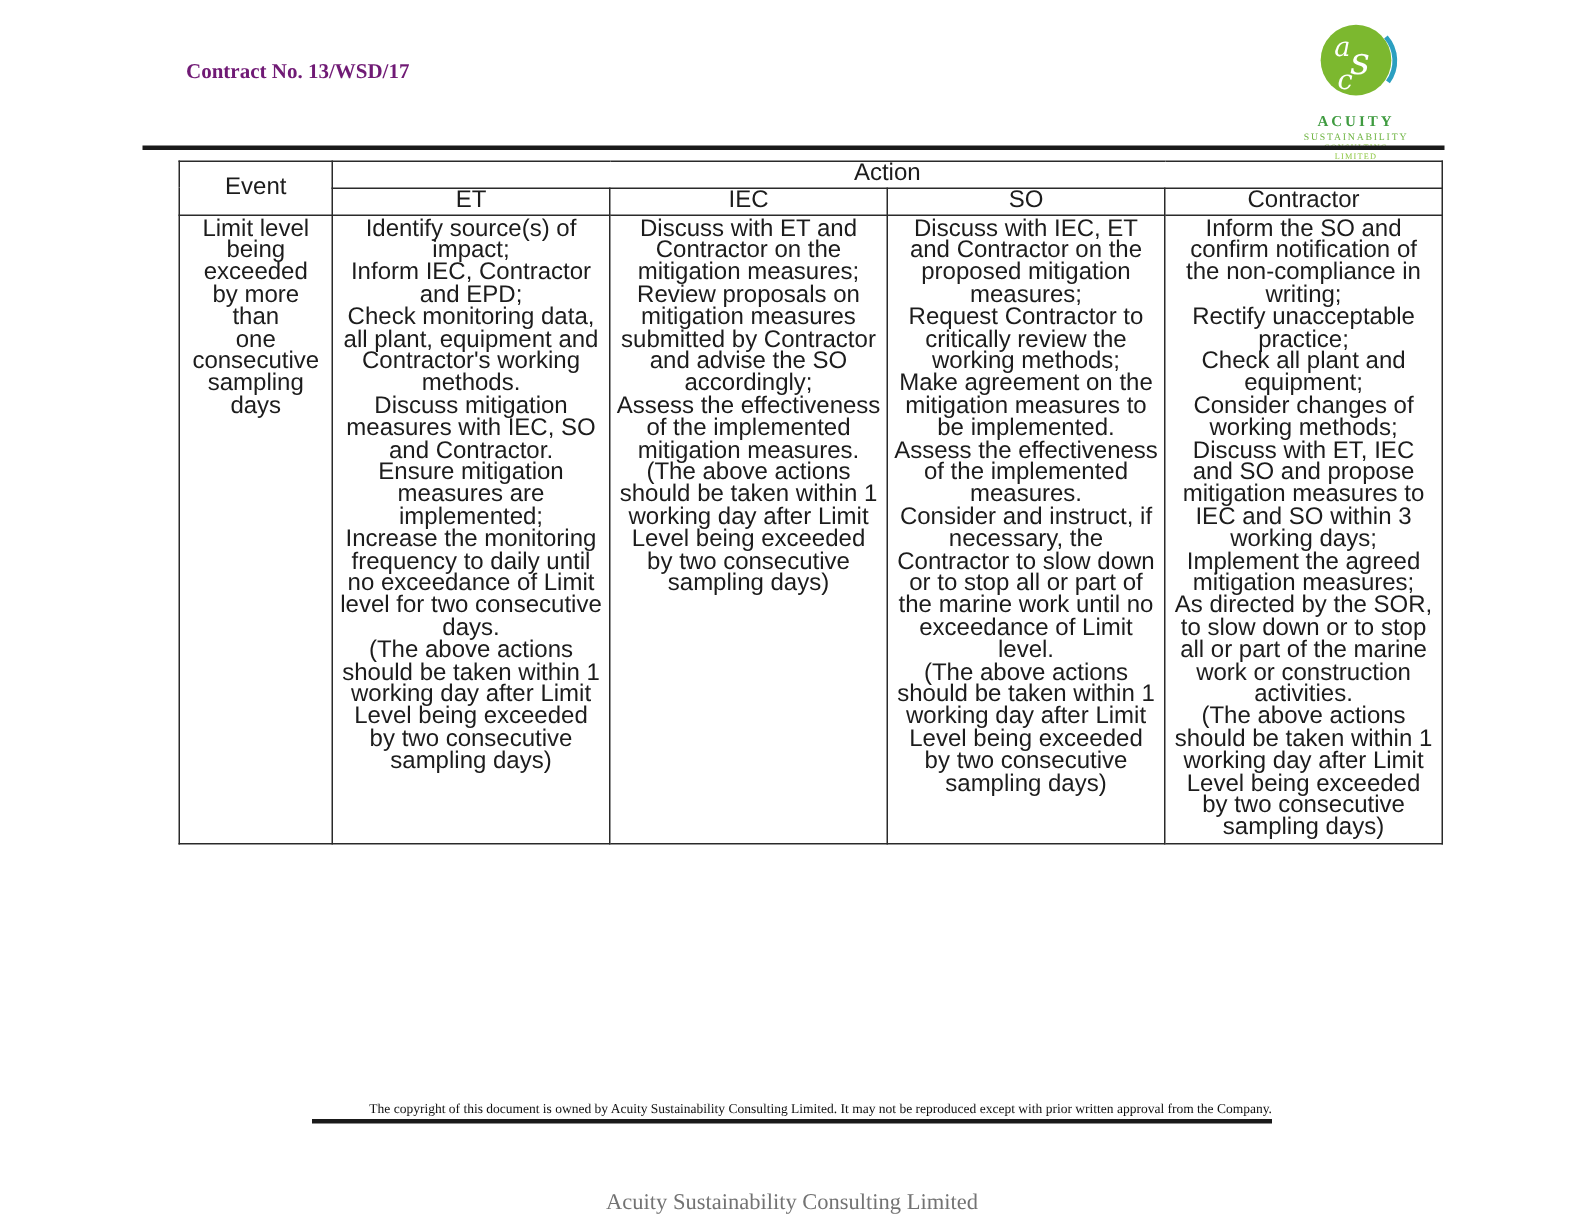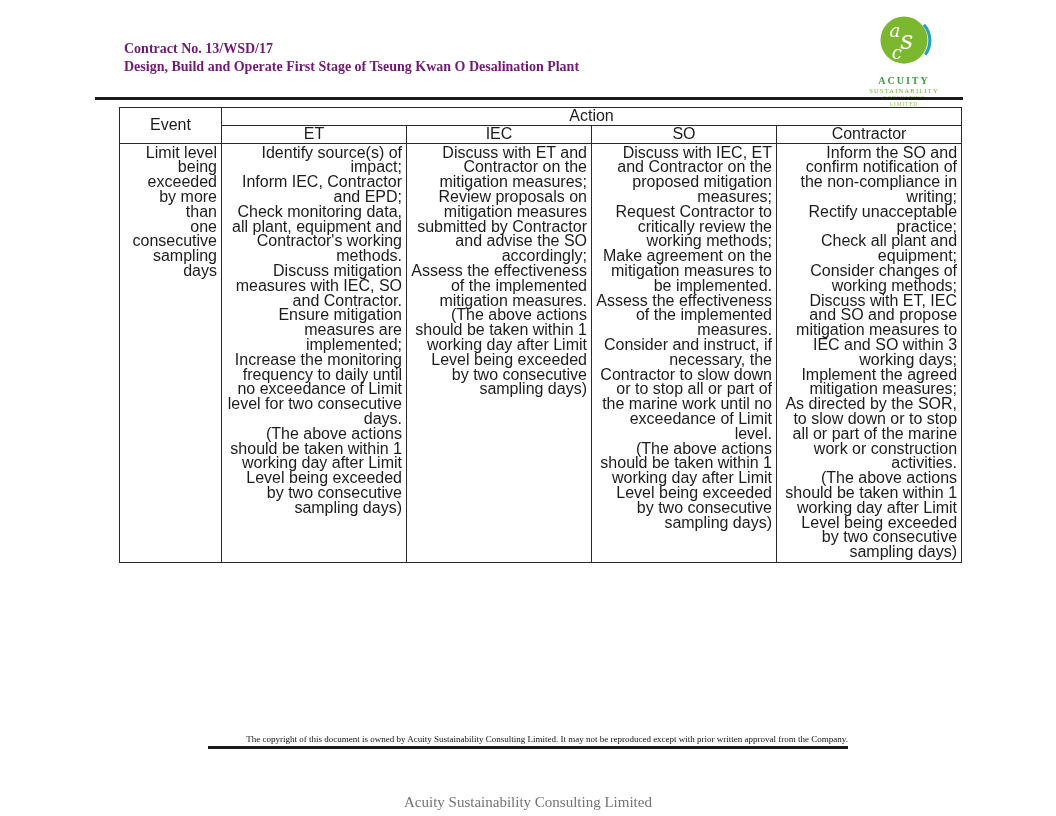--- a/index.html
+++ b/index.html
@@ -39,21 +39,21 @@
     border-collapse:collapse;table-layout:fixed;width:842px;
     font-size:16px;line-height:14.8px;color:#1c1c1c;margin-left:13px;
   }
   .action-table th,.action-table td{
     border:1px solid #2a2a2a;
     font-weight:normal;
     padding:1px 4px;
   }
   .action-table th{text-align:center;height:13px;}
   .action-table td{
-    vertical-align:top;text-align:right;
+    vertical-align:top;text-align:center;
     white-space:pre-line;
     height:338px;
     padding:2px 4px 2px 4px;
   }
   
   .footer-copy{
     position:absolute;left:208px;top:734px;width:640px;
     text-align:right;
     font-family:"Liberation Serif",serif;
     font-size:9px;color:#111;
@@ -65,21 +65,20 @@
     font-size:15px;color:#737373;
   }
 </style>
 </head>
 <body>
 
 <div class="sheet">
 
   <div class="doc-header">
     <div>Contract No. 13/WSD/17</div>
-    <div>Design, Build and Operate First Stage of Tseung Kwan O Desalination Plant</div>
   </div>
 
   <div class="logo">
     <svg width="58" height="58" viewBox="0 0 64 64">
       <circle cx="32" cy="31" r="26" fill="#7cb82f"></circle>
       <path d="M54 14 a26.5 26.5 0 0 1 1.5 33" stroke="#2b9fc0" stroke-width="3.5" fill="none"></path>
       <text x="22" y="28" font-family="DejaVu Serif, serif" font-style="italic" font-size="20" fill="#ffffff" text-anchor="middle">a</text>
       <text x="35" y="41" font-family="DejaVu Serif, serif" font-style="italic" font-size="28" fill="#ffffff" text-anchor="middle">s</text>
       <text x="24" y="52" font-family="DejaVu Serif, serif" font-style="italic" font-size="20" fill="#ffffff" text-anchor="middle">c</text>
     </svg>

